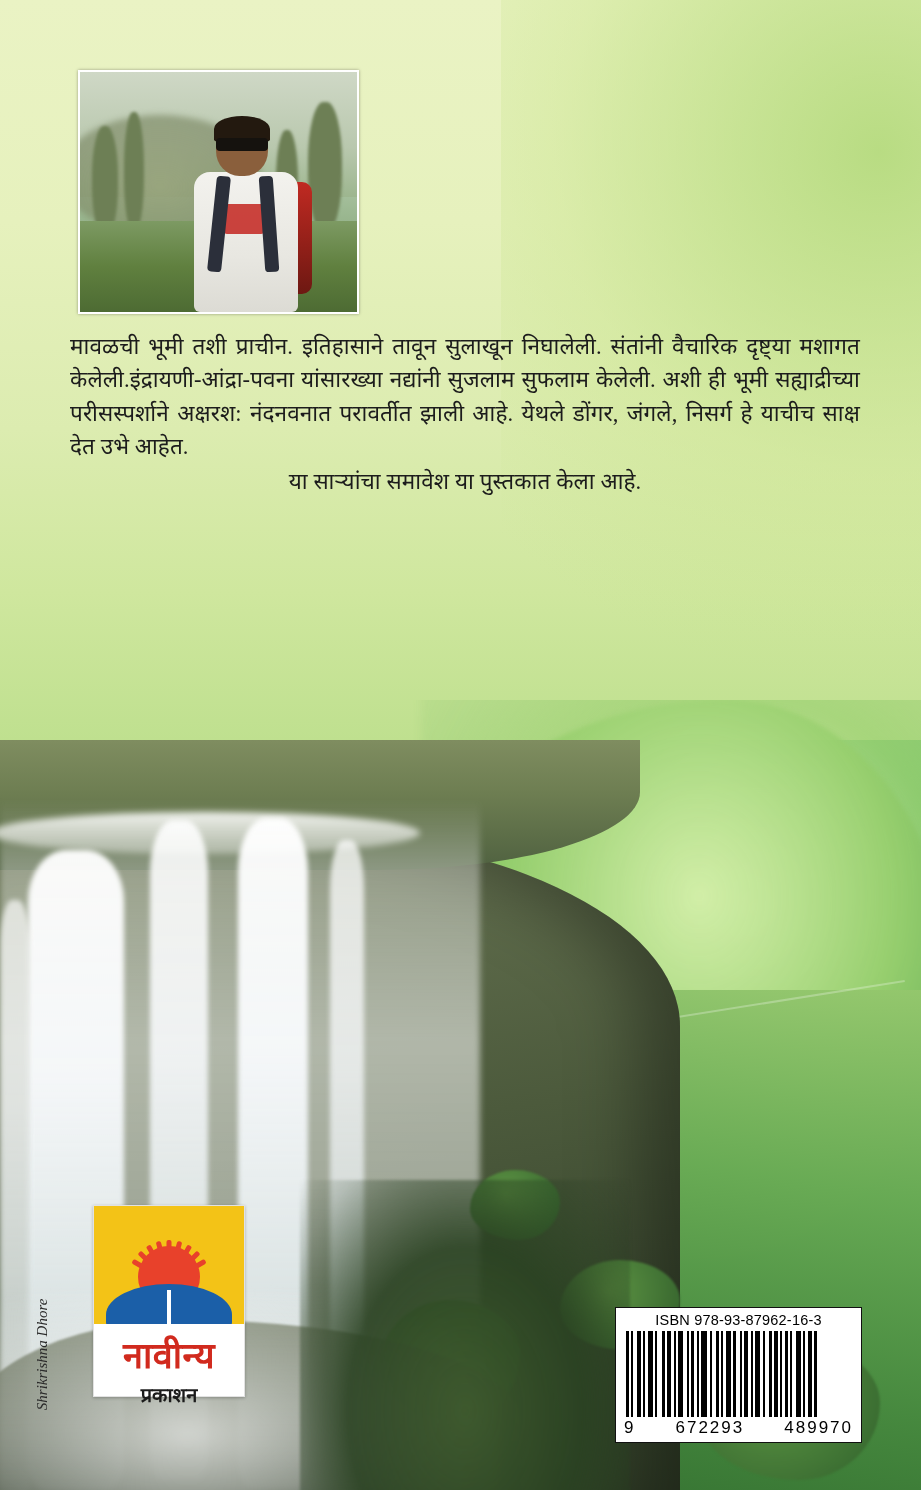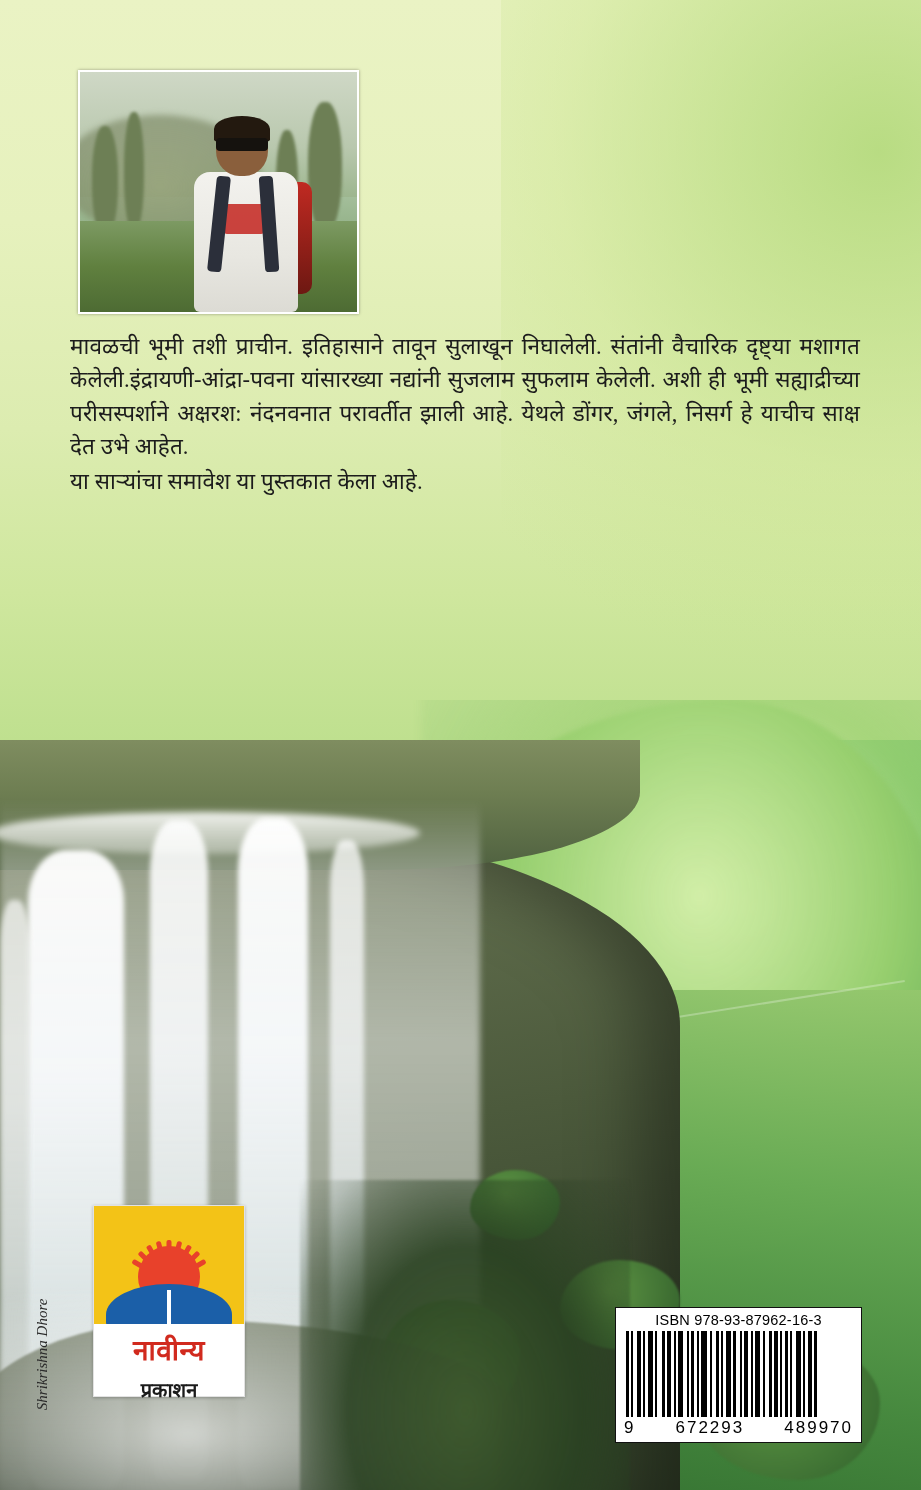--- a/index.html
+++ b/index.html
@@ -245,21 +245,21 @@
     left: 70px;
     top: 330px;
     width: 790px;
     color: #1c1c1c;
     font-family: "Liberation Serif", serif;
     font-size: 22.5px;
     line-height: 1.48;
     letter-spacing: 0.1px;
   }
   .blurb p { margin: 0 0 2px 0; text-align: justify; }
-  .blurb p.noj { text-align: left; }
+  .blurb p.noj { text-align: center; }
   .tagline {
     margin-top: 4px;
     color: #b11a12;
     font-weight: bold;
     font-size: 22px;
   }
 
   
   .pub-logo {
     position: absolute;
@@ -313,31 +313,31 @@
     left: 50%; top: 6px;
     width: 4px; height: 34px;
     margin-left: -2px;
     background: #ffffff;
   }
   .pl-name {
     text-align: center;
     color: #d12a1e;
     font-family: "Liberation Serif", serif;
     font-weight: bold;
-    font-size: 28px;
+    font-size: 36px;
     margin-top: 6px;
     letter-spacing: 0.5px;
   }
   .pl-sub {
     text-align: center;
     color: #1b1b1b;
     font-family: "Liberation Serif", serif;
     font-weight: bold;
     font-size: 20px;
-    margin-top: 8px;
+    margin-top: 2px;
   }
 
   
   .isbn-box {
     position: absolute;
     left: 615px;
     top: 1275px;
     width: 245px;
     background: #ffffff;
     border: 1px solid #111;

